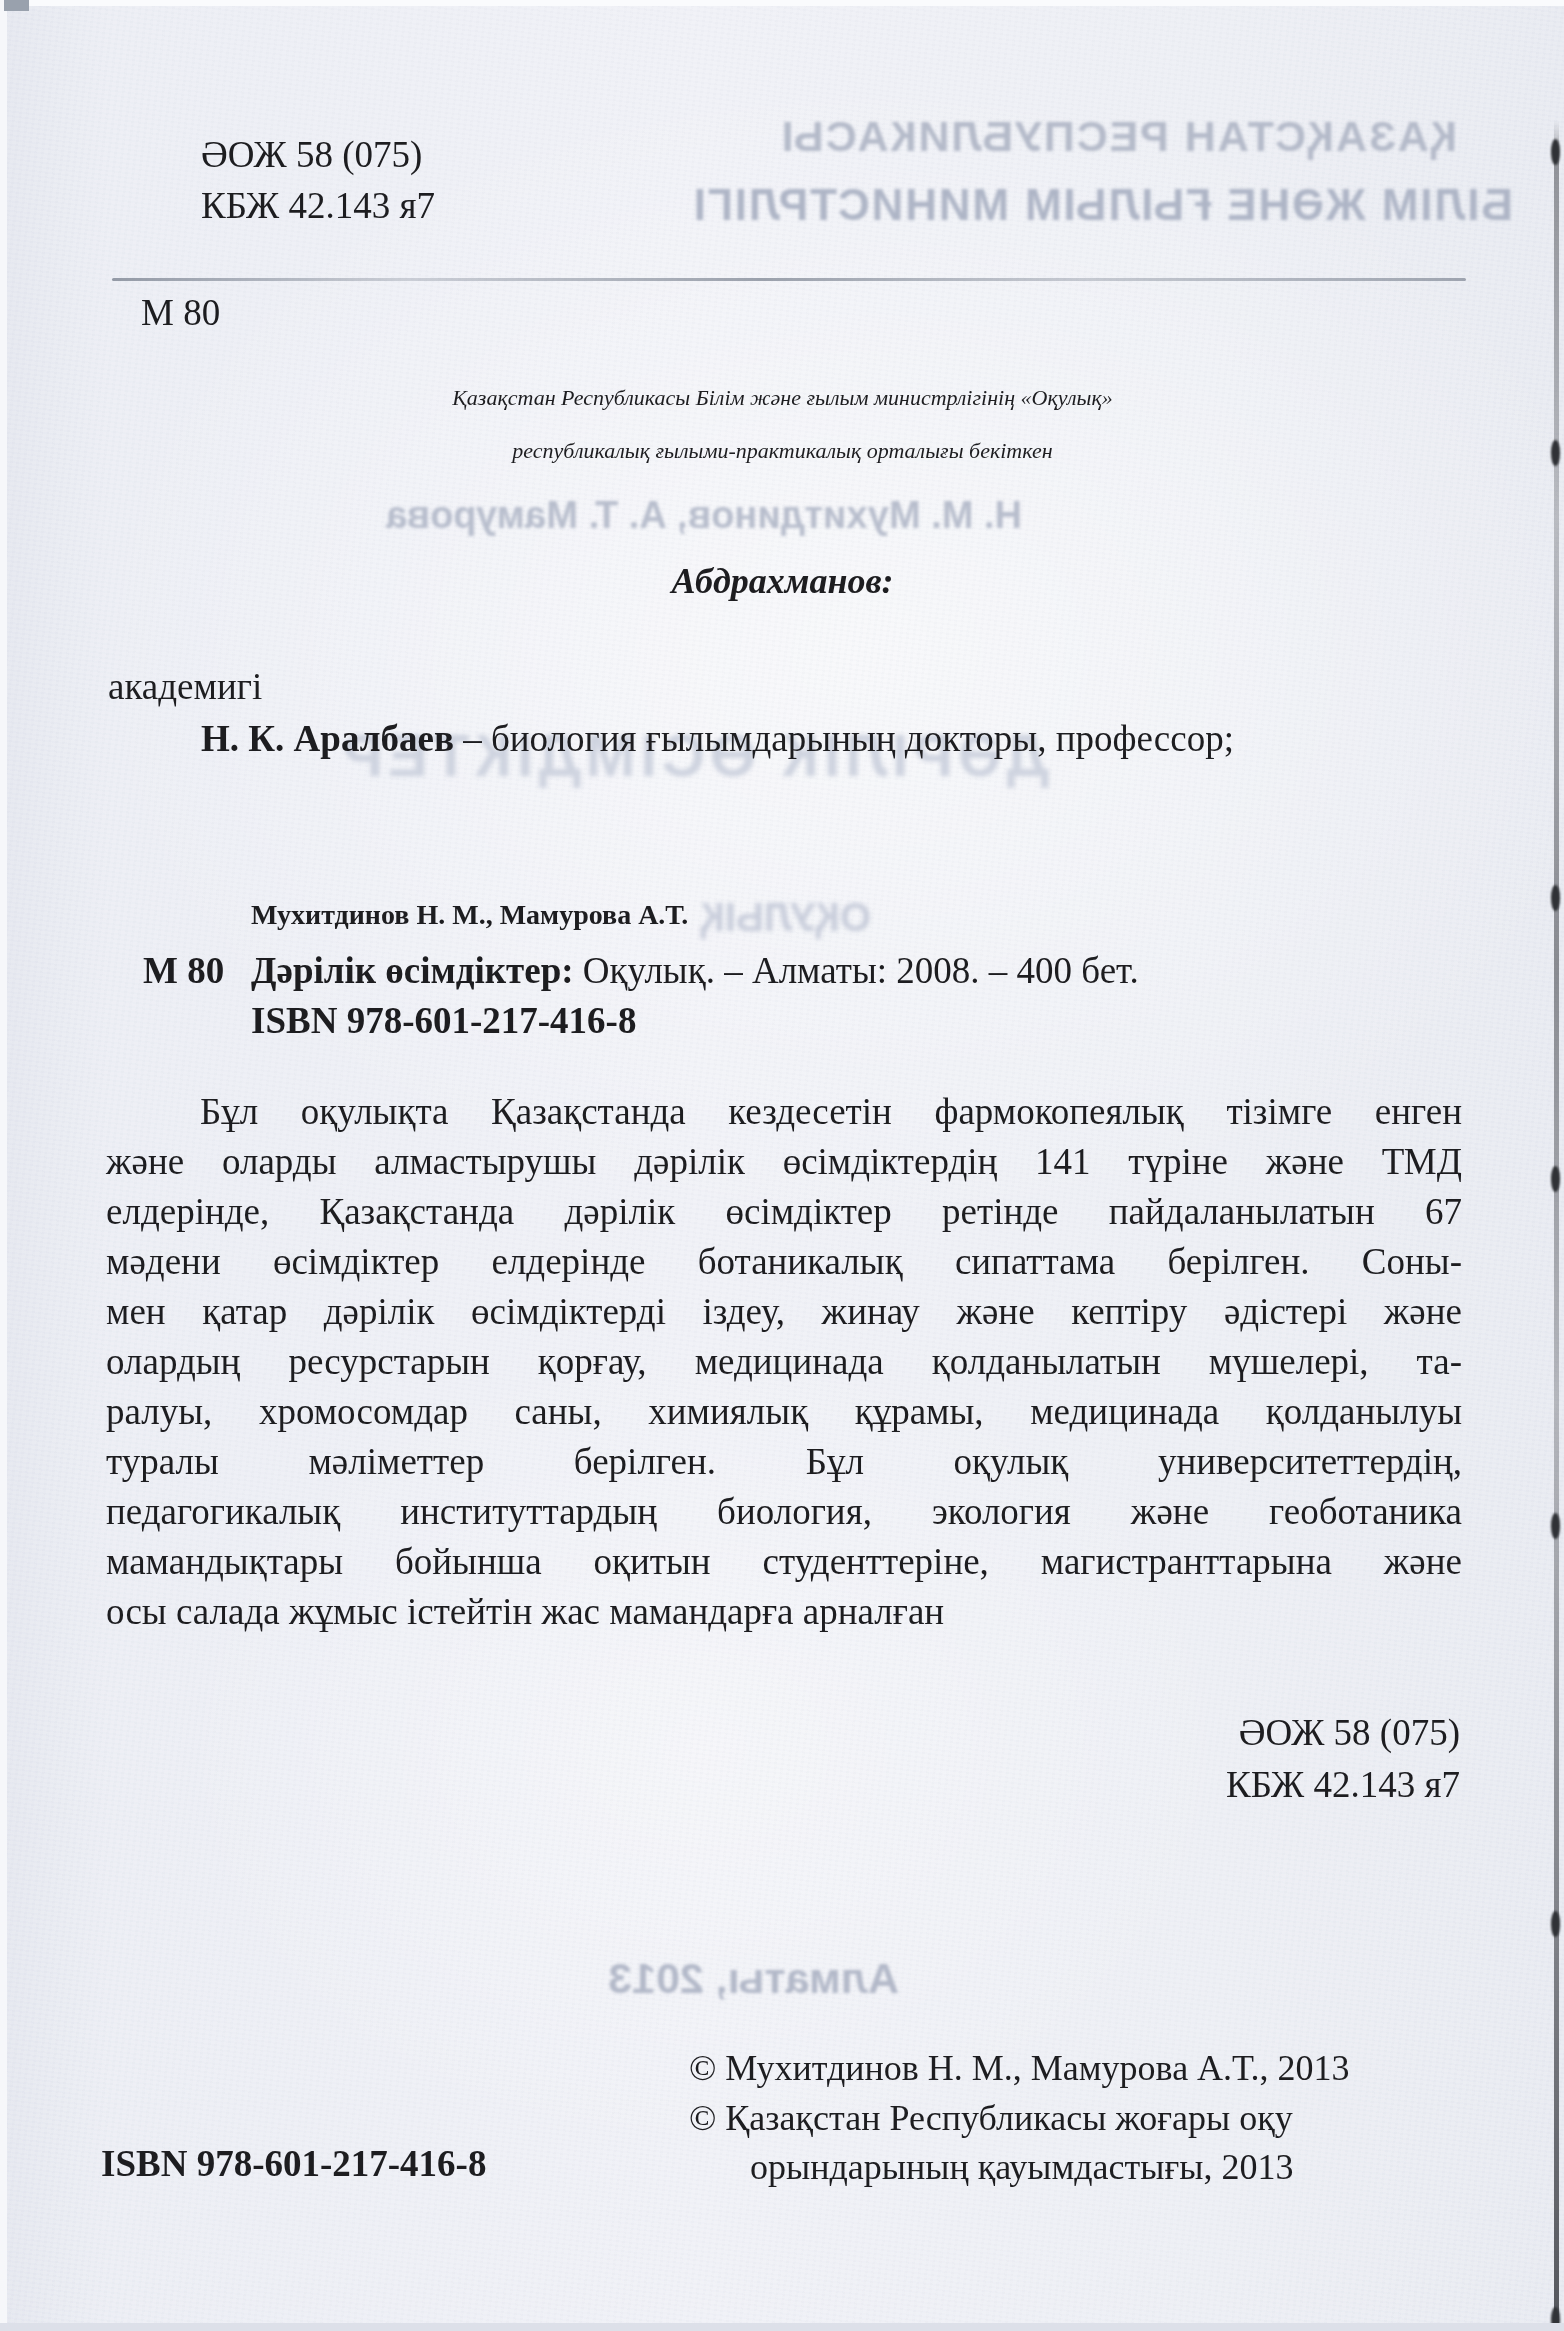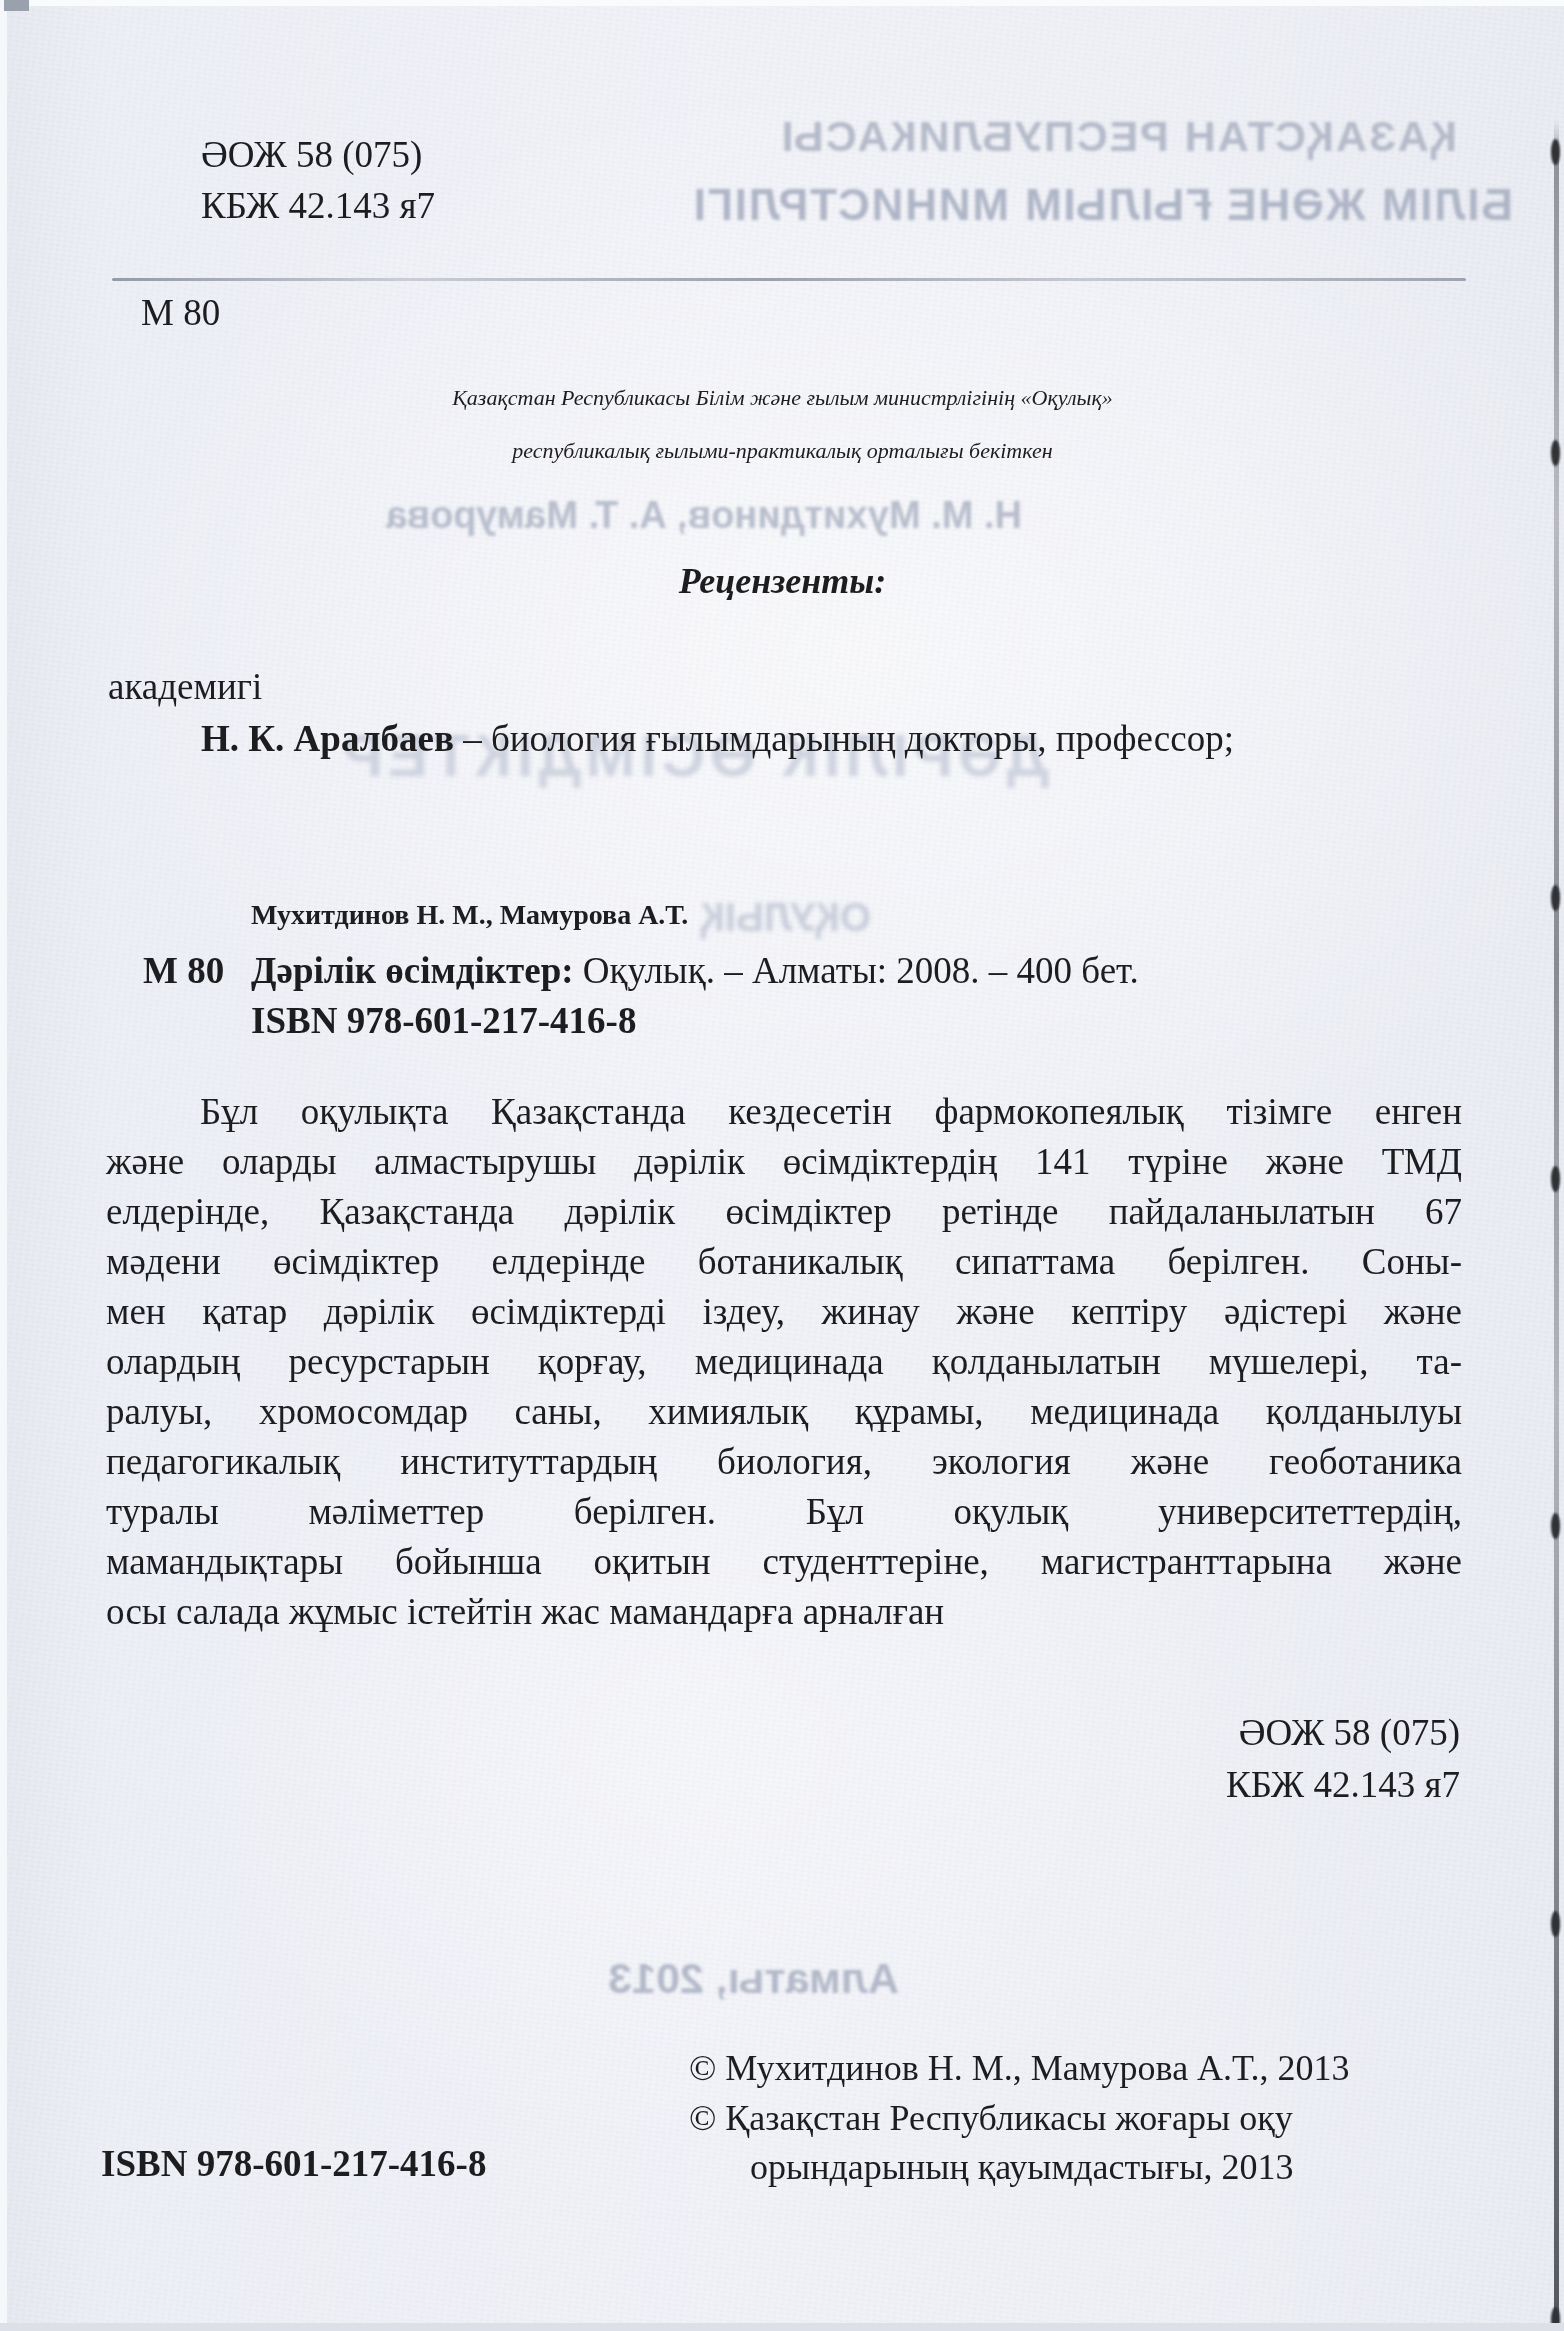--- a/index.html
+++ b/index.html
@@ -64,21 +64,21 @@
   </div>
 
   <div class="rule"></div>
   <div class="abs topcode" style="left:141px;top:287px;">М 80</div>
 
   <div class="abs approval" style="top:371px;">
     <div>Қазақстан Республикасы Білім және ғылым министрлігінің «Оқулық»</div>
     <div>республикалық ғылыми-практикалық орталығы бекіткен</div>
   </div>
 
-  <div class="abs rev-head" style="top:560px;">Рецензенты:</div>
+  <div class="abs rev-head" style="top:560px;">Абдрахманов:</div>
 
   <div class="abs cont" style="top:665px;">академигі</div>
 
   <div class="abs rev-plain" style="top:717px;">
     <span class="b">Н. К. Аралбаев</span><span> – биология ғылымдарының докторы, профессор;</span>
   </div>
 
   <div class="abs cat b" style="left:251px;top:899px;font-size:28px;">Мухитдинов Н. М., Мамурова А.Т.</div>
   <div class="abs cat b" style="left:143px;top:949px;">М 80</div>
   <div class="abs cat" style="left:251px;top:949px;white-space:nowrap;">
@@ -87,22 +87,22 @@
   <div class="abs cat b" style="left:251px;top:999px;">ISBN 978-601-217-416-8</div>
 
   <div class="abs para">
     <div class="ln first">Бұл оқулықта Қазақстанда кездесетін фармокопеялық тізімге енген</div>
     <div class="ln">және оларды алмастырушы дәрілік өсімдіктердің 141 түріне және ТМД</div>
     <div class="ln">елдерінде, Қазақстанда дәрілік өсімдіктер ретінде пайдаланылатын 67</div>
     <div class="ln">мәдени өсімдіктер елдерінде ботаникалық сипаттама берілген. Соны-</div>
     <div class="ln">мен қатар дәрілік өсімдіктерді іздеу, жинау және кептіру әдістері және</div>
     <div class="ln">олардың ресурстарын қорғау, медицинада қолданылатын мүшелері, та-</div>
     <div class="ln">ралуы, хромосомдар саны, химиялық құрамы, медицинада қолданылуы</div>
+    <div class="ln">туралы мәліметтер берілген. Бұл оқулық университеттердің,</div>
     <div class="ln">педагогикалық институттардың биология, экология және геоботаника</div>
-    <div class="ln">туралы мәліметтер берілген. Бұл оқулық университеттердің,</div>
     <div class="ln">мамандықтары бойынша оқитын студенттеріне, магистранттарына және</div>
     <div class="ln last">осы салада жұмыс істейтін жас мамандарға арналған</div>
   </div>
 
   <div class="abs udc-r" style="top:1707px;">
     <div>ӘОЖ 58 (075)</div>
     <div>КБЖ 42.143 я7</div>
   </div>
 
   <div class="abs copy" style="left:689px;top:2047px;">©  Мухитдинов Н. М., Мамурова А.Т., 2013</div>

